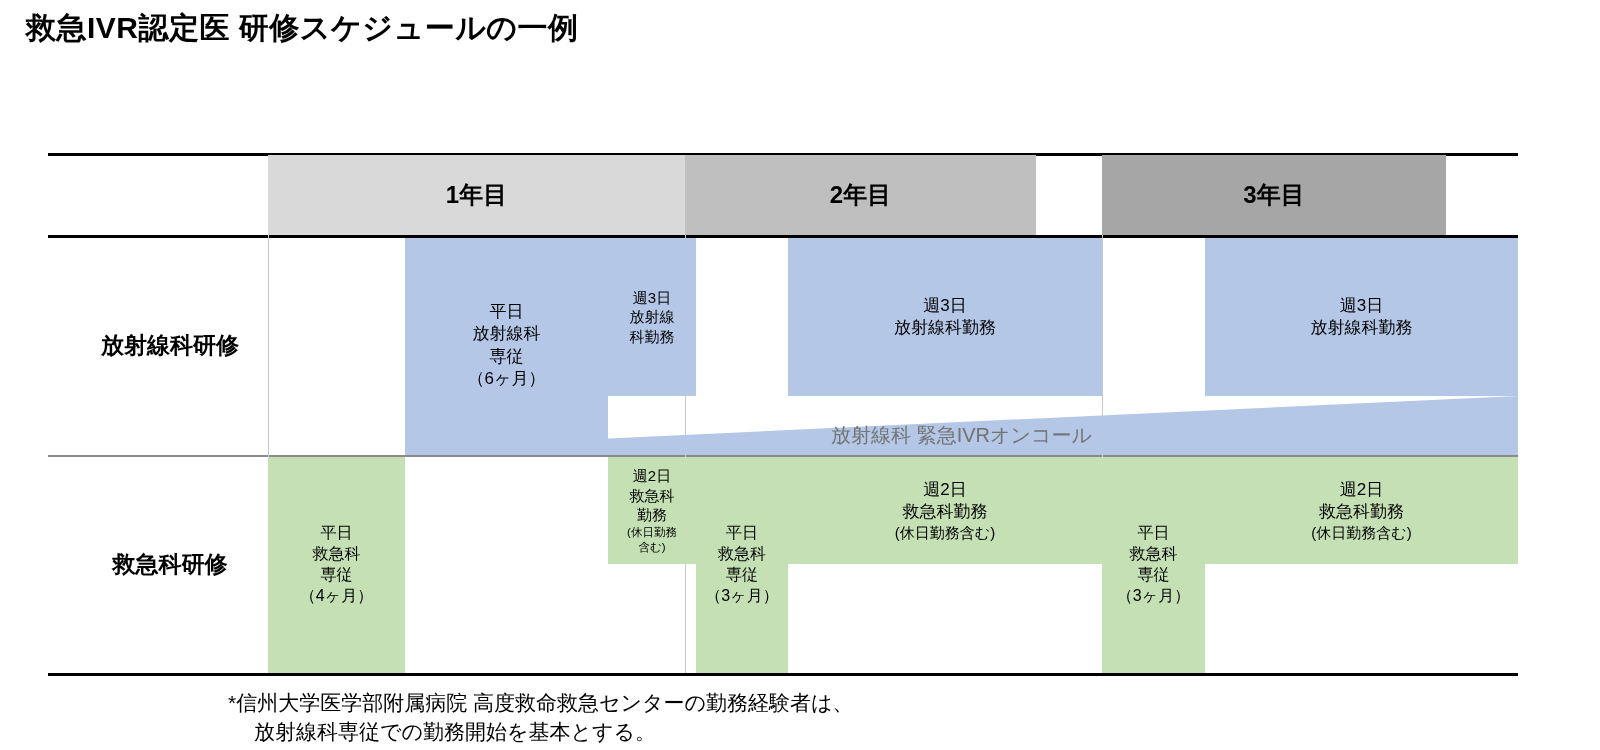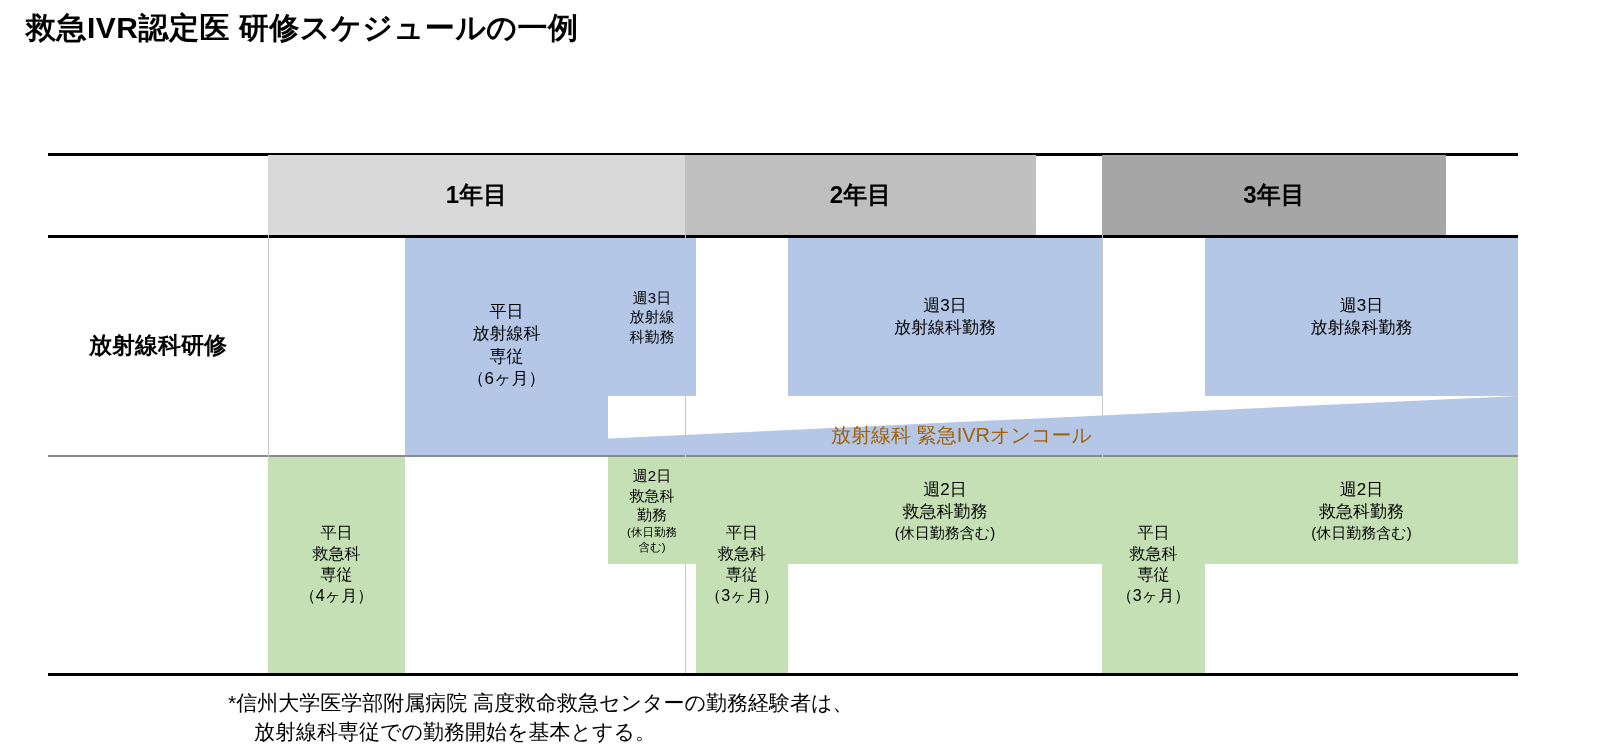--- a/index.html
+++ b/index.html
@@ -33,21 +33,21 @@
 
   
   .hcell{
     position:absolute;top:2px;height:80px;
     display:flex;align-items:center;justify-content:center;
     font-size:24px;font-weight:bold;color:#000;
   }
 
   
   .rowlabel{
-    position:absolute;left:0;width:220px;
+    position:absolute;left:12px;width:220px;
     display:flex;align-items:center;justify-content:center;
     font-size:23px;font-weight:bold;color:#000;
   }
   .rowlabel.rl-rad{top:82px;height:220px;}
   .rowlabel.rl-er{top:302px;height:218px;}
 
   
   .blk{
     position:absolute;
     display:flex;flex-direction:column;
@@ -63,21 +63,21 @@
   .fs15{font-size:15px;}
   .fs13{font-size:15px;}
   .fs11{font-size:11.5px;}
 
   
   .wedge{position:absolute;left:357px;top:240px;width:1113px;height:62px;}
   .wedge svg{display:block;width:100%;height:100%;}
   .wedge-label{
     position:absolute;left:357px;top:240px;width:1113px;height:62px;
     display:flex;align-items:flex-end;justify-content:center;
-    font-size:20px;color:#a16207;padding-bottom:6px;
+    font-size:20px;color:#737373;padding-bottom:6px;
     box-sizing:border-box;pointer-events:none;
   }
 
   
   .footnote{
     position:absolute;left:228px;top:660px;
     font-size:21px;line-height:1.38;color:#000;white-space:pre-line;
   }
   .footnote .l2{display:block;padding-left:26px;}
 </style>
@@ -104,20 +104,23 @@
     </div>
     <div class="hcell" style="left:637px;width:351px;background:#bfbfbf;">
       <span>2年目</span>
     </div>
     <div class="hcell" style="left:1054px;width:344px;background:#a6a6a6;">
       <span>3年目</span>
     </div>
 
     <div class="rowlabel rl-rad">
       <span>放射線科研修</span>
+    </div>
+    <div class="rowlabel rl-er">
+      <span>救急科研修</span>
     </div>
 
     <div class="blk blue" style="left:357px;top:85px;width:203px;height:215px;">
       <span class="ln fs17">平日</span>
       <span class="ln fs17">放射線科</span>
       <span class="ln fs17">専従</span>
       <span class="ln fs17">（6ヶ月）</span>
     </div>
 
     <div class="blk blue" style="left:560px;top:85px;width:88px;height:158px;">

